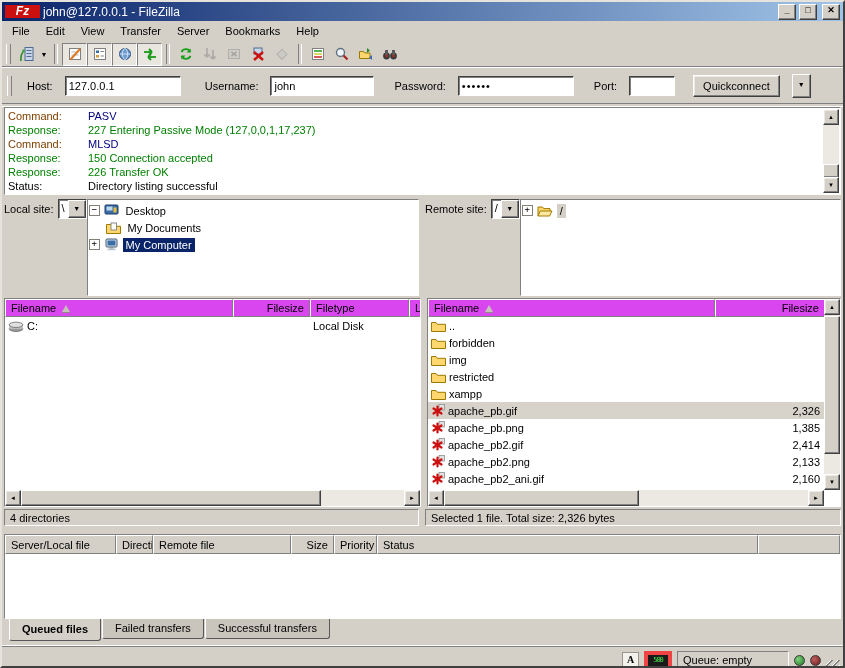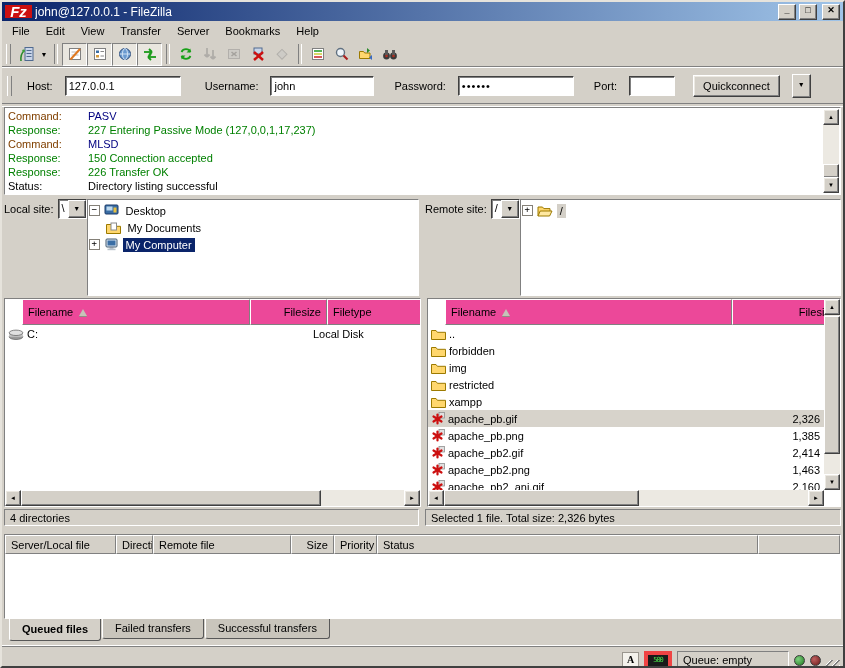--- a/index.html
+++ b/index.html
@@ -1,21 +1,21 @@
 <!DOCTYPE html>
 <html><head>
 <meta charset="utf-8">
 <style>
   html,body{margin:0;padding:0;}
   body{width:845px;height:668px;background:#3a6ea5;font-family:"Liberation Sans",sans-serif;font-size:11px;color:#000;-webkit-font-smoothing:none;}
   .window{width:841px;height:664px;border:2px solid;border-color:#e6e3dc #404040 #404040 #e6e3dc;background:#d4d0c8;display:flex;flex-direction:column;overflow:hidden;}
 
   
   .titlebar{height:19px;background:linear-gradient(to right,#0a246a,#a0c4e8);display:flex;align-items:center;padding:0 3px;gap:3px;flex:none;}
-  .fz-logo{width:27px;height:13px;background:#cc1010;color:#fff;font-weight:bold;font-style:italic;font-size:15px;line-height:13px;text-align:center;flex:none;}
+  .fz-logo{width:35px;height:13px;background:#cc1010;color:#fff;font-weight:bold;font-style:italic;font-size:12px;line-height:13px;text-align:center;flex:none;}
   .title-text{color:#fff;font-weight:normal;font-size:12px;flex:1;white-space:nowrap;overflow:hidden;}
   .winbtn{width:16px;height:14px;background:#d4d0c8;border:1px solid;border-color:#fff #404040 #404040 #fff;box-shadow:inset -1px -1px 0 #808080;font-size:9px;line-height:11px;text-align:center;font-weight:bold;flex:none;}
   .winbtn.close{margin-left:2px;}
 
   
   .menubar{height:20px;display:flex;align-items:center;padding-left:2px;flex:none;}
   .menu-item{padding:3px 8px;}
 
   
   .toolbar{height:26px;display:flex;align-items:center;padding-left:3px;flex:none;border-bottom:1px solid #fff;box-shadow:0 -1px 0 #808080 inset;}
@@ -73,21 +73,21 @@
   .tlabel{padding:1px 3px;white-space:nowrap;}
   .tlabel.selected{background:#0a246a;color:#fff;}
   .tlabel.inactive-sel{background:#d4d0c8;}
   .tindent{width:13px;flex:none;}
 
   
   .lists{height:209px;margin:0 2px;display:flex;flex:none;}
   .listpanel{background:#fff;border:1px solid;border-color:#808080 #fff #fff #808080;display:flex;flex-direction:column;position:relative;overflow:hidden;}
   .listpanel.left{width:415px;flex:none;}
   .listpanel.right{flex:1;}
-  .lhead{height:26px;display:flex;background:#ec4899;flex:none;margin-left:17px;}
+  .lhead{height:18px;display:flex;background:#d946ef;flex:none;}
   .hcell{border:1px solid;border-color:#fff #808080 #808080 #fff;box-sizing:border-box;padding:2px 5px;display:flex;align-items:center;gap:6px;white-space:nowrap;overflow:hidden;flex:none;}
   .hcell.right-align{justify-content:flex-end;}
   .hcell.fill{flex:1;}
   .sort-asc{width:0;height:0;border-left:4px solid transparent;border-right:4px solid transparent;border-bottom:7px solid #c6c2b8;filter:drop-shadow(0 1px 0 #908c84);}
   .rows{flex:1;overflow:hidden;}
   .frow{display:flex;height:17px;align-items:center;}
   .frow.selected{background:#d7d3cb;}
   .fcell{display:flex;align-items:center;gap:3px;padding:0 3px;box-sizing:border-box;white-space:nowrap;overflow:hidden;flex:none;}
   .fcell.num{justify-content:flex-end;padding-right:5px;}
   .ficon{flex:none;display:inline-flex;}
@@ -541,21 +541,21 @@
                 <rect x="8" y="0.5" width="5.5" height="5.5" fill="#e0e0e0" stroke="#909090" stroke-width="0.8"></rect>
                 <g stroke="#cc1010" stroke-width="2.2" stroke-linecap="round">
                   <line x1="6.5" y1="2.5" x2="6.5" y2="11.5"></line>
                   <line x1="2.5" y1="4.5" x2="10.5" y2="9.5"></line>
                   <line x1="10.5" y1="4.5" x2="2.5" y2="9.5"></line>
                 </g>
               </svg>
               <span>apache_pb2.png</span>
             </div>
           <div class="fcell num" style="width:110px">
-              <span>1,463</span>
+              <span>2,133</span>
             </div>
         </div>
         <div class="frow">
           <div class="fcell" style="width:287px">
               <svg width="14" height="13" class="ficon">
                 <rect x="8" y="0.5" width="5.5" height="5.5" fill="#e0e0e0" stroke="#909090" stroke-width="0.8"></rect>
                 <g stroke="#cc1010" stroke-width="2.2" stroke-linecap="round">
                   <line x1="6.5" y1="2.5" x2="6.5" y2="11.5"></line>
                   <line x1="2.5" y1="4.5" x2="10.5" y2="9.5"></line>
                   <line x1="10.5" y1="4.5" x2="2.5" y2="9.5"></line>

